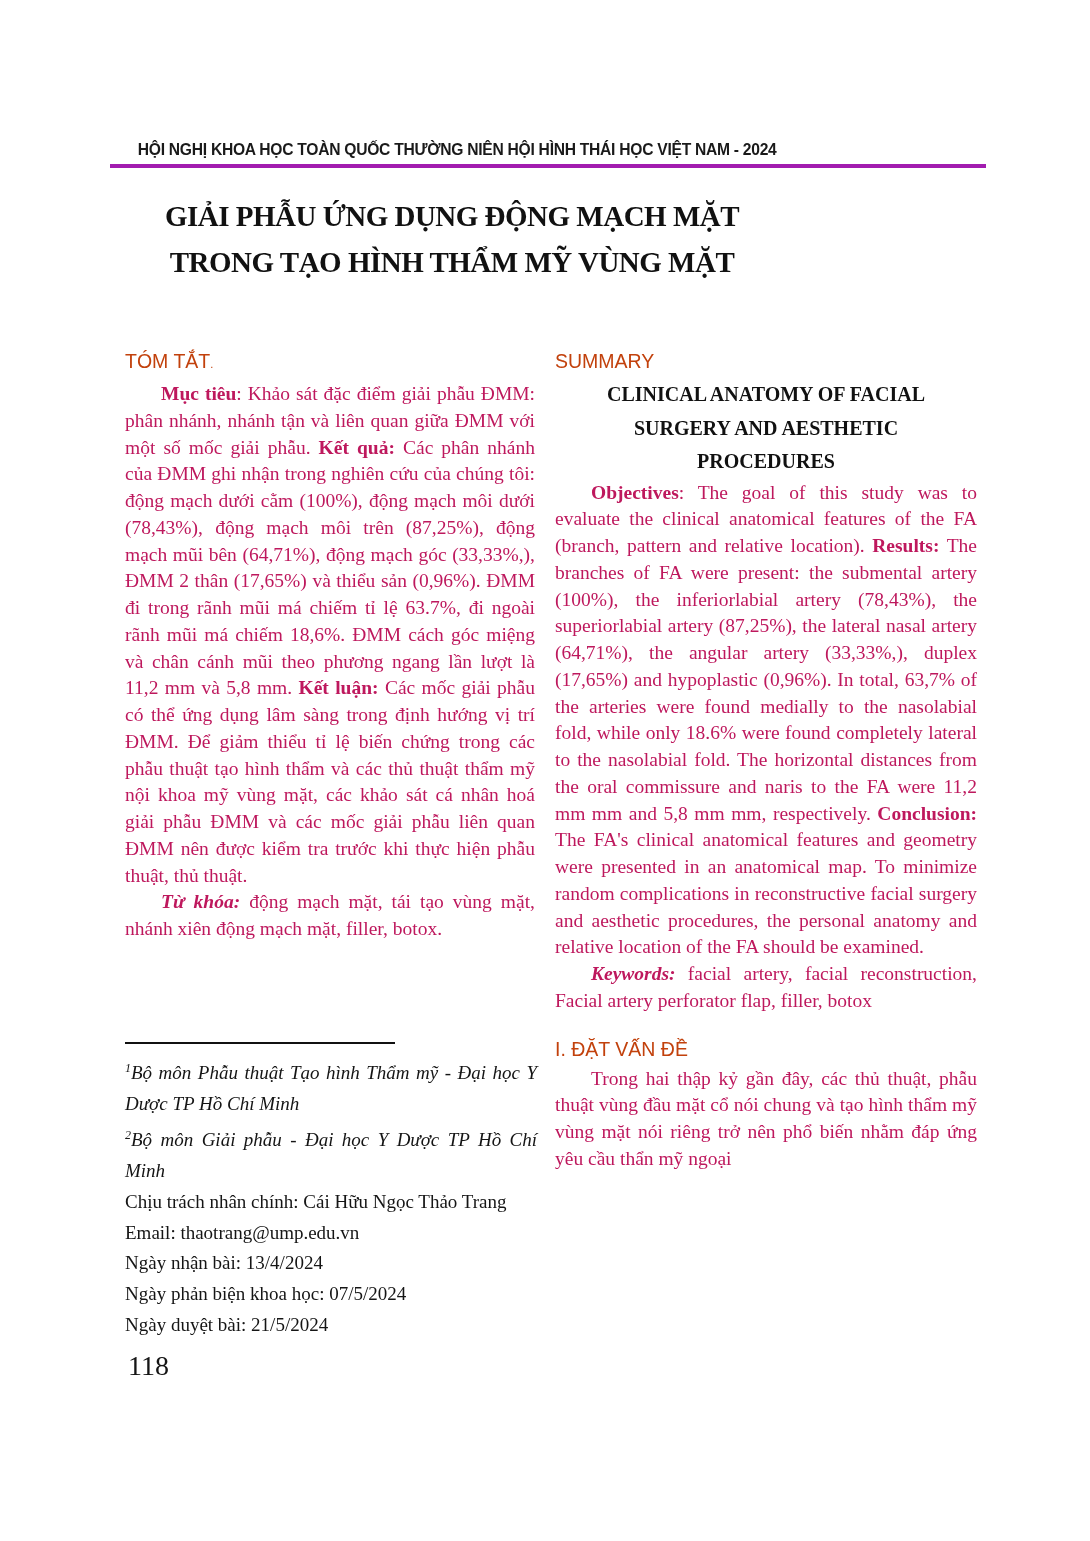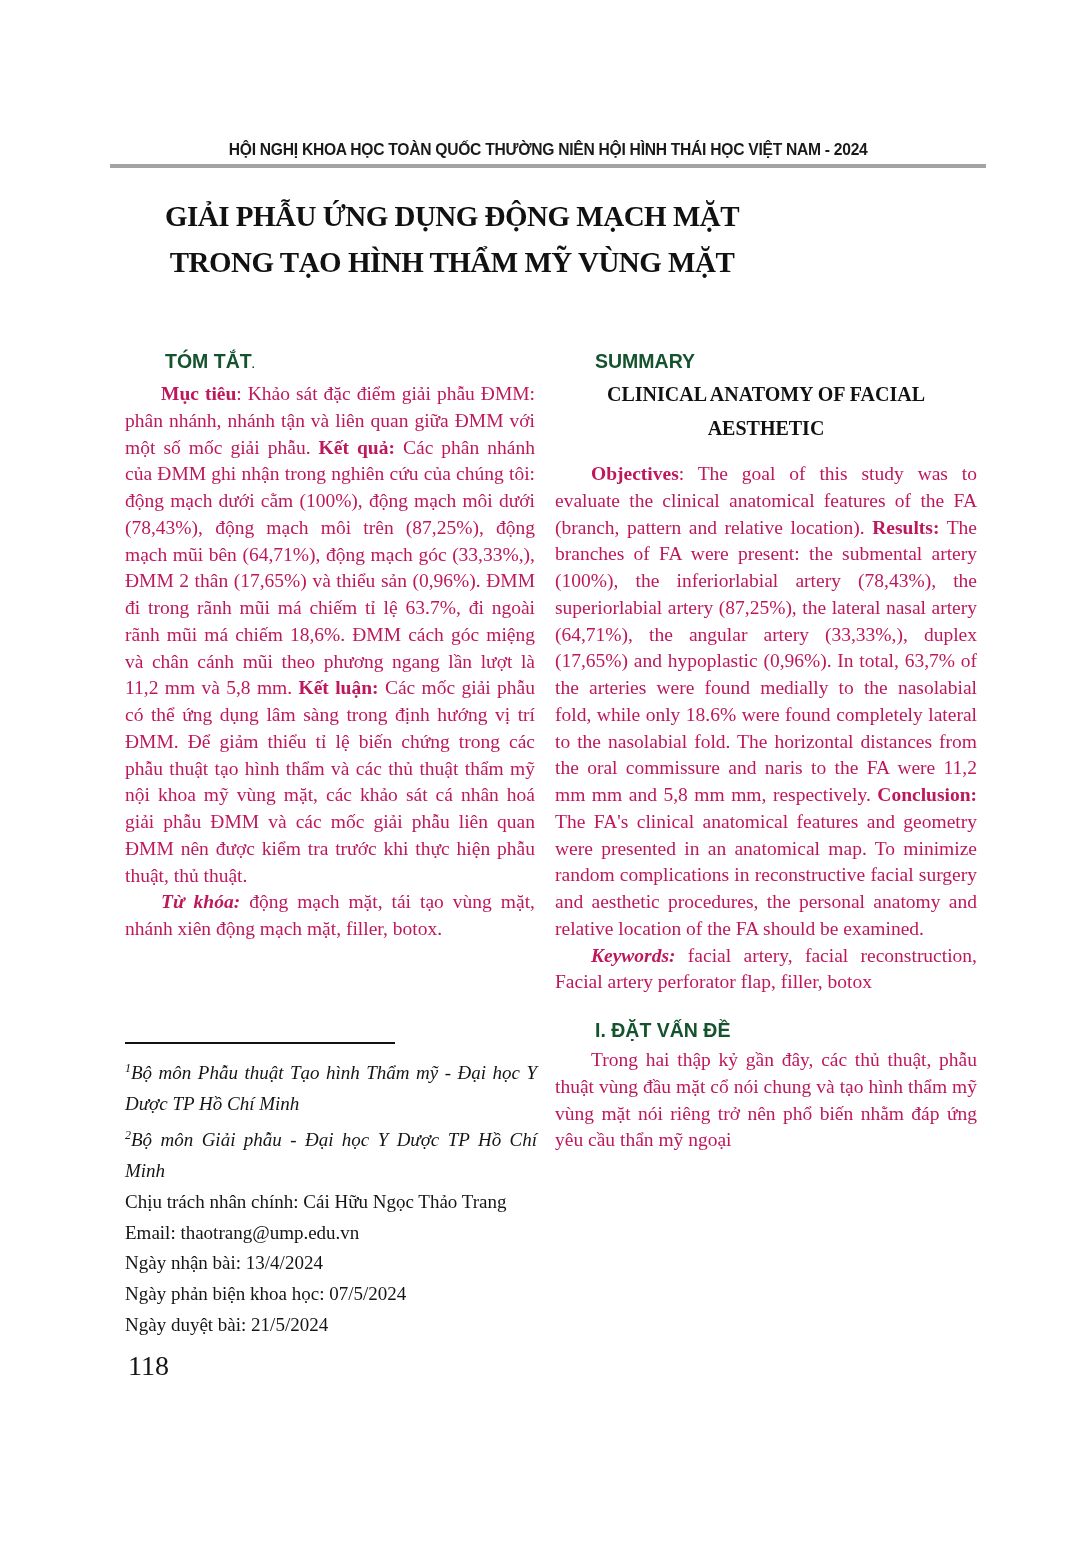--- a/index.html
+++ b/index.html
@@ -11,22 +11,21 @@
     background: #ffffff;
     color: #141414;
     font-family: "Liberation Serif", serif;
     overflow: hidden;
   }
   .header {
     position: absolute;
     top: 140px;
     left: 110px;
     width: 876px;
-    text-align: center;
-    border-bottom: 4px solid #a3a3a3;
+    border-bottom: 4px solid #a21caf;
     padding-bottom: 4px;
     text-decoration: underline;
   }
   .header-text {
     display: inline-block;
     font-family: "Liberation Sans", sans-serif;
     font-weight: bold;
     font-size: 17px;
     letter-spacing: -0.3px;
     transform: scaleX(0.92);
@@ -59,43 +58,42 @@
   }
   .authors sup { font-size: 13px; }
   .col {
     position: absolute;
     top: 348px;
   }
   .col-left  { left: 125px; width: 410px; }
   .col-right { left: 555px; width: 422px; }
   .sect-heading {
     font-family: "Liberation Sans", sans-serif;
-    font-weight: bold;
+    font-weight: normal;
     font-size: 19.5px;
     line-height: 27px;
-    color: #14532d;
+    color: #c2410c;
     margin-bottom: 3px;
-    margin-left: 40px;
   }
   .tiny-dot { font-size: 11px; }
   .body-par {
     font-size: 19.5px;
     line-height: 26.75px;
     text-align: justify;
     text-indent: 36px;
     color: #be185d;
   }
   .bold { font-weight: bold; }
   .bolditalic { font-weight: bold; font-style: italic; }
   .en-title {
     font-weight: bold;
     font-size: 20px;
     line-height: 33.5px;
     text-align: center;
-    margin-bottom: 16px;
+    margin-bottom: 1px;
     color: #111;
   }
   .intro-heading { margin-top: 21px; }
   .footnotes {
     position: absolute;
     left: 125px;
     top: 1042px;
     width: 412px;
     font-size: 19px;
     line-height: 30.8px;
@@ -135,21 +133,22 @@
   <div class="col col-left">
     <div class="sect-heading"><span>TÓM TẮT</span><span class="tiny-dot">.</span></div>
     <p class="body-par"><span class="bold">Mục tiêu</span><span>: Khảo sát đặc điểm giải phẫu ĐMM: phân nhánh, nhánh tận và liên quan giữa ĐMM với một số mốc giải phẫu. </span><span class="bold">Kết quả:</span><span> Các phân nhánh của ĐMM ghi nhận trong nghiên cứu của chúng tôi: động mạch dưới cằm (100%), động mạch môi dưới (78,43%), động mạch môi trên (87,25%), động mạch mũi bên (64,71%), động mạch góc (33,33%,), ĐMM 2 thân (17,65%) và thiểu sản (0,96%). ĐMM đi trong rãnh mũi má chiếm tỉ lệ 63.7%, đi ngoài rãnh mũi má chiếm 18,6%. ĐMM cách góc miệng và chân cánh mũi theo phương ngang lần lượt là 11,2 mm và 5,8 mm. </span><span class="bold">Kết luận:</span><span> Các mốc giải phẫu có thể ứng dụng lâm sàng trong định hướng vị trí ĐMM. Để giảm thiểu tỉ lệ biến chứng trong các phẫu thuật tạo hình thẩm và các thủ thuật thẩm mỹ nội khoa mỹ vùng mặt, các khảo sát cá nhân hoá giải phẫu ĐMM và các mốc giải phẫu liên quan ĐMM nên được kiểm tra trước khi thực hiện phẫu thuật, thủ thuật.</span></p>
     <p class="body-par"><span class="bolditalic">Từ khóa:</span><span> động mạch mặt, tái tạo vùng mặt, nhánh xiên động mạch mặt, filler, botox.</span></p>
   </div>
 
   <div class="col col-right">
     <div class="sect-heading">SUMMARY</div>
     <div class="en-title">
       <div>CLINICAL ANATOMY OF FACIAL</div>
-      <div>AESTHETIC</div>
+      <div>SURGERY AND AESTHETIC</div>
+      <div>PROCEDURES</div>
     </div>
     <p class="body-par"><span class="bold">Objectives</span><span>: The goal of this study was to evaluate the clinical anatomical features of the FA (branch, pattern and relative location). </span><span class="bold">Results:</span><span> The branches of FA were present: the submental artery (100%), the inferiorlabial artery (78,43%), the superiorlabial artery (87,25%), the lateral nasal artery (64,71%), the angular artery (33,33%,), duplex (17,65%) and hypoplastic (0,96%). In total, 63,7% of the arteries were found medially to the nasolabial fold, while only 18.6% were found completely lateral to the nasolabial fold. The horizontal distances from the oral commissure and naris to the FA were 11,2 mm mm and 5,8 mm mm, respectively. </span><span class="bold">Conclusion:</span><span> The FA's clinical anatomical features and geometry were presented in an anatomical map. To minimize random complications in reconstructive facial surgery and aesthetic procedures, the personal anatomy and relative location of the FA should be examined.</span></p>
     <p class="body-par"><span class="bolditalic">Keywords:</span><span> facial artery, facial reconstruction, Facial artery perforator flap, filler, botox</span></p>
     <div class="sect-heading intro-heading">I. ĐẶT VẤN ĐỀ</div>
     <p class="body-par"><span>Trong hai thập kỷ gần đây, các thủ thuật, phẫu thuật vùng đầu mặt cổ nói chung và tạo hình thẩm mỹ vùng mặt nói riêng trở nên phổ biến nhằm đáp ứng yêu cầu thẩn mỹ ngoại</span></p>
   </div>
 
   <div class="footnotes">
     <div class="fn-rule"></div>
     <div class="fn-affil"><sup>1</sup><span>Bộ môn Phẫu thuật Tạo hình Thẩm mỹ - Đại học Y Dược TP Hồ Chí Minh</span></div>

